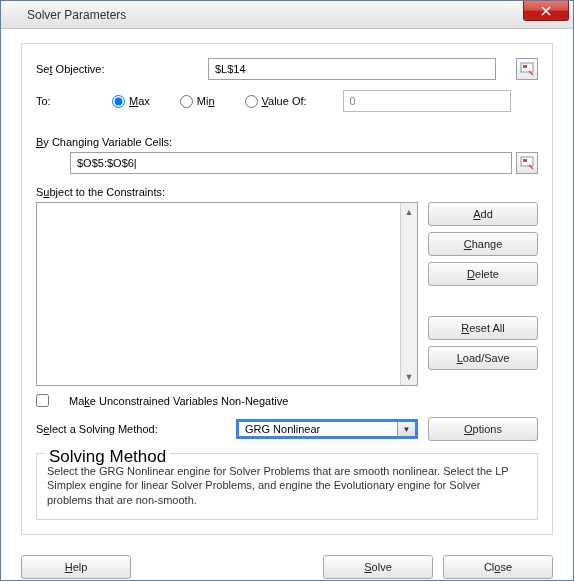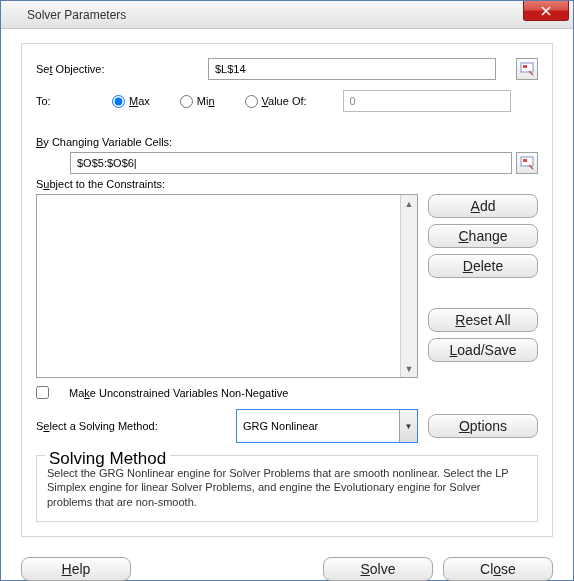--- a/index.html
+++ b/index.html
@@ -91,21 +91,21 @@
     border: 1px solid #bcbcbc;
     padding: 2px 6px;
     font-family: inherit;
     font-size: 11px;
     background: #fff;
     color: #888;
     margin-left: 36px;
   }
   .var-label { margin-bottom: 4px; }
   .var-label span.u { text-decoration: underline; }
-  .var-row { display: flex; align-items: flex-start; margin-bottom: 4px; padding-left: 34px; }
+  .var-row { display: flex; align-items: flex-start; margin-bottom: 12px; padding-left: 34px; }
   .var-input {
     flex: 1;
     height: 22px;
     border: 1px solid #a0a0a0;
     padding: 2px 6px;
     font-family: inherit;
     font-size: 11px;
     background: #fff;
   }
   .constraints-label { margin-bottom: 4px; }
@@ -130,37 +130,37 @@
     display: flex; align-items: center; justify-content: center;
     color: #6a6a6a;
     font-size: 9px;
   }
   .side-btns { width: 110px; display: flex; flex-direction: column; gap: 6px; }
   .btn {
     height: 24px;
     border: 1px solid #a8a8a8;
     background: linear-gradient(to bottom, #fdfdfd, #e6e6e6);
     font-family: inherit;
-    font-size: 14px;
+    font-size: 11px;
     cursor: pointer;
-    border-radius: 8px;
+    border-radius: 3px;
     color: #222;
   }
   .btn span.u { text-decoration: underline; }
   .side-btns .spacer { height: 18px; }
   .chk-row { display: flex; align-items: center; gap: 20px; margin-bottom: 10px; }
   .chk-row input { margin: 0; }
   .chk-row label span.u { text-decoration: underline; }
   .method-row { display: flex; align-items: center; gap: 10px; margin-bottom: 12px; }
   .method-label { width: 190px; }
   .method-label span.u { text-decoration: underline; }
   .method-select-wrap {
     flex: 1;
-    height: 34px;
-    border: 1px solid #3b82f6;
+    height: 20px;
+    border: 3px solid #3b82f6;
     background: #fff;
     display: flex;
     align-items: center;
     padding-left: 6px;
     position: relative;
   }
   .method-select-wrap .dd {
     position: absolute;
     right: 0; top: 0; bottom: 0;
     width: 18px;

